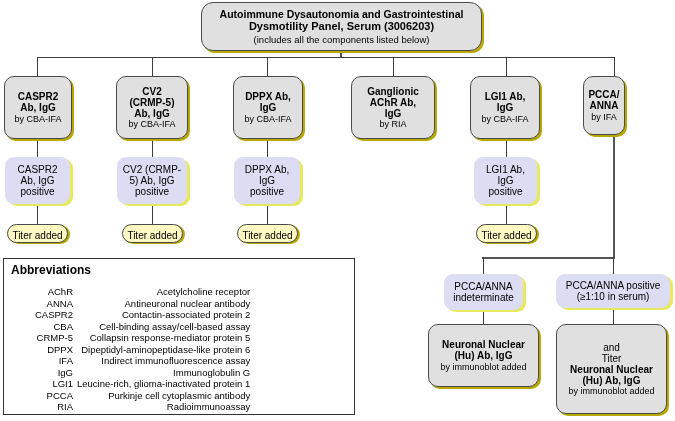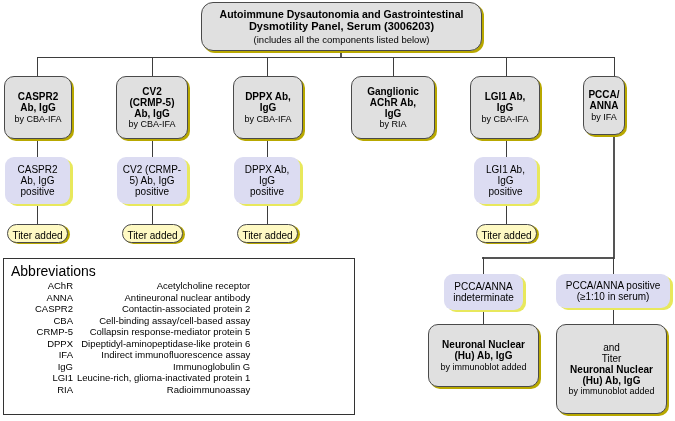--- a/index.html
+++ b/index.html
@@ -69,21 +69,21 @@
   #title .l1{font-size:10.5px;font-weight:bold;}
   #title .l2{font-size:11px;font-weight:bold;}
   #title .l3{font-size:9.5px;}
 
   
   #abbrev{
     position:absolute;left:3px;top:258px;width:352px;height:157px;
     background:#ffffff;border:1px solid #333;box-sizing:border-box;
     padding:4px 6px 0 7px;z-index:4;
   }
-  #abbrev .hd{font-size:14px;font-weight:normal;margin-bottom:1px;}
+  #abbrev .hd{font-size:12px;font-weight:bold;margin-bottom:9px;}
   #abbrev table{border-collapse:collapse;font-size:9.5px;}
   #abbrev td{padding:0 0 0.5px 0;vertical-align:top;white-space:nowrap;text-align:right;}
   #abbrev td.k{width:62px;padding-right:4px;}
 </style>
 </head>
 <body>
 
 <div id="stage">
 
   <div id="title">
@@ -282,20 +282,24 @@
           </tr>
           <tr>
             <td class="k">IgG</td>
             <td>Immunoglobulin G</td>
           </tr>
           <tr>
             <td class="k">LGI1</td>
             <td>Leucine-rich, glioma-inactivated protein 1</td>
           </tr>
           <tr>
+            <td class="k">PCCA</td>
+            <td>Purkinje cell cytoplasmic antibody</td>
+          </tr>
+          <tr>
             <td class="k">RIA</td>
             <td>Radioimmunoassay</td>
           </tr>
         </tbody>
     </table>
   </div>
 
 </div>
 
 </body></html>

